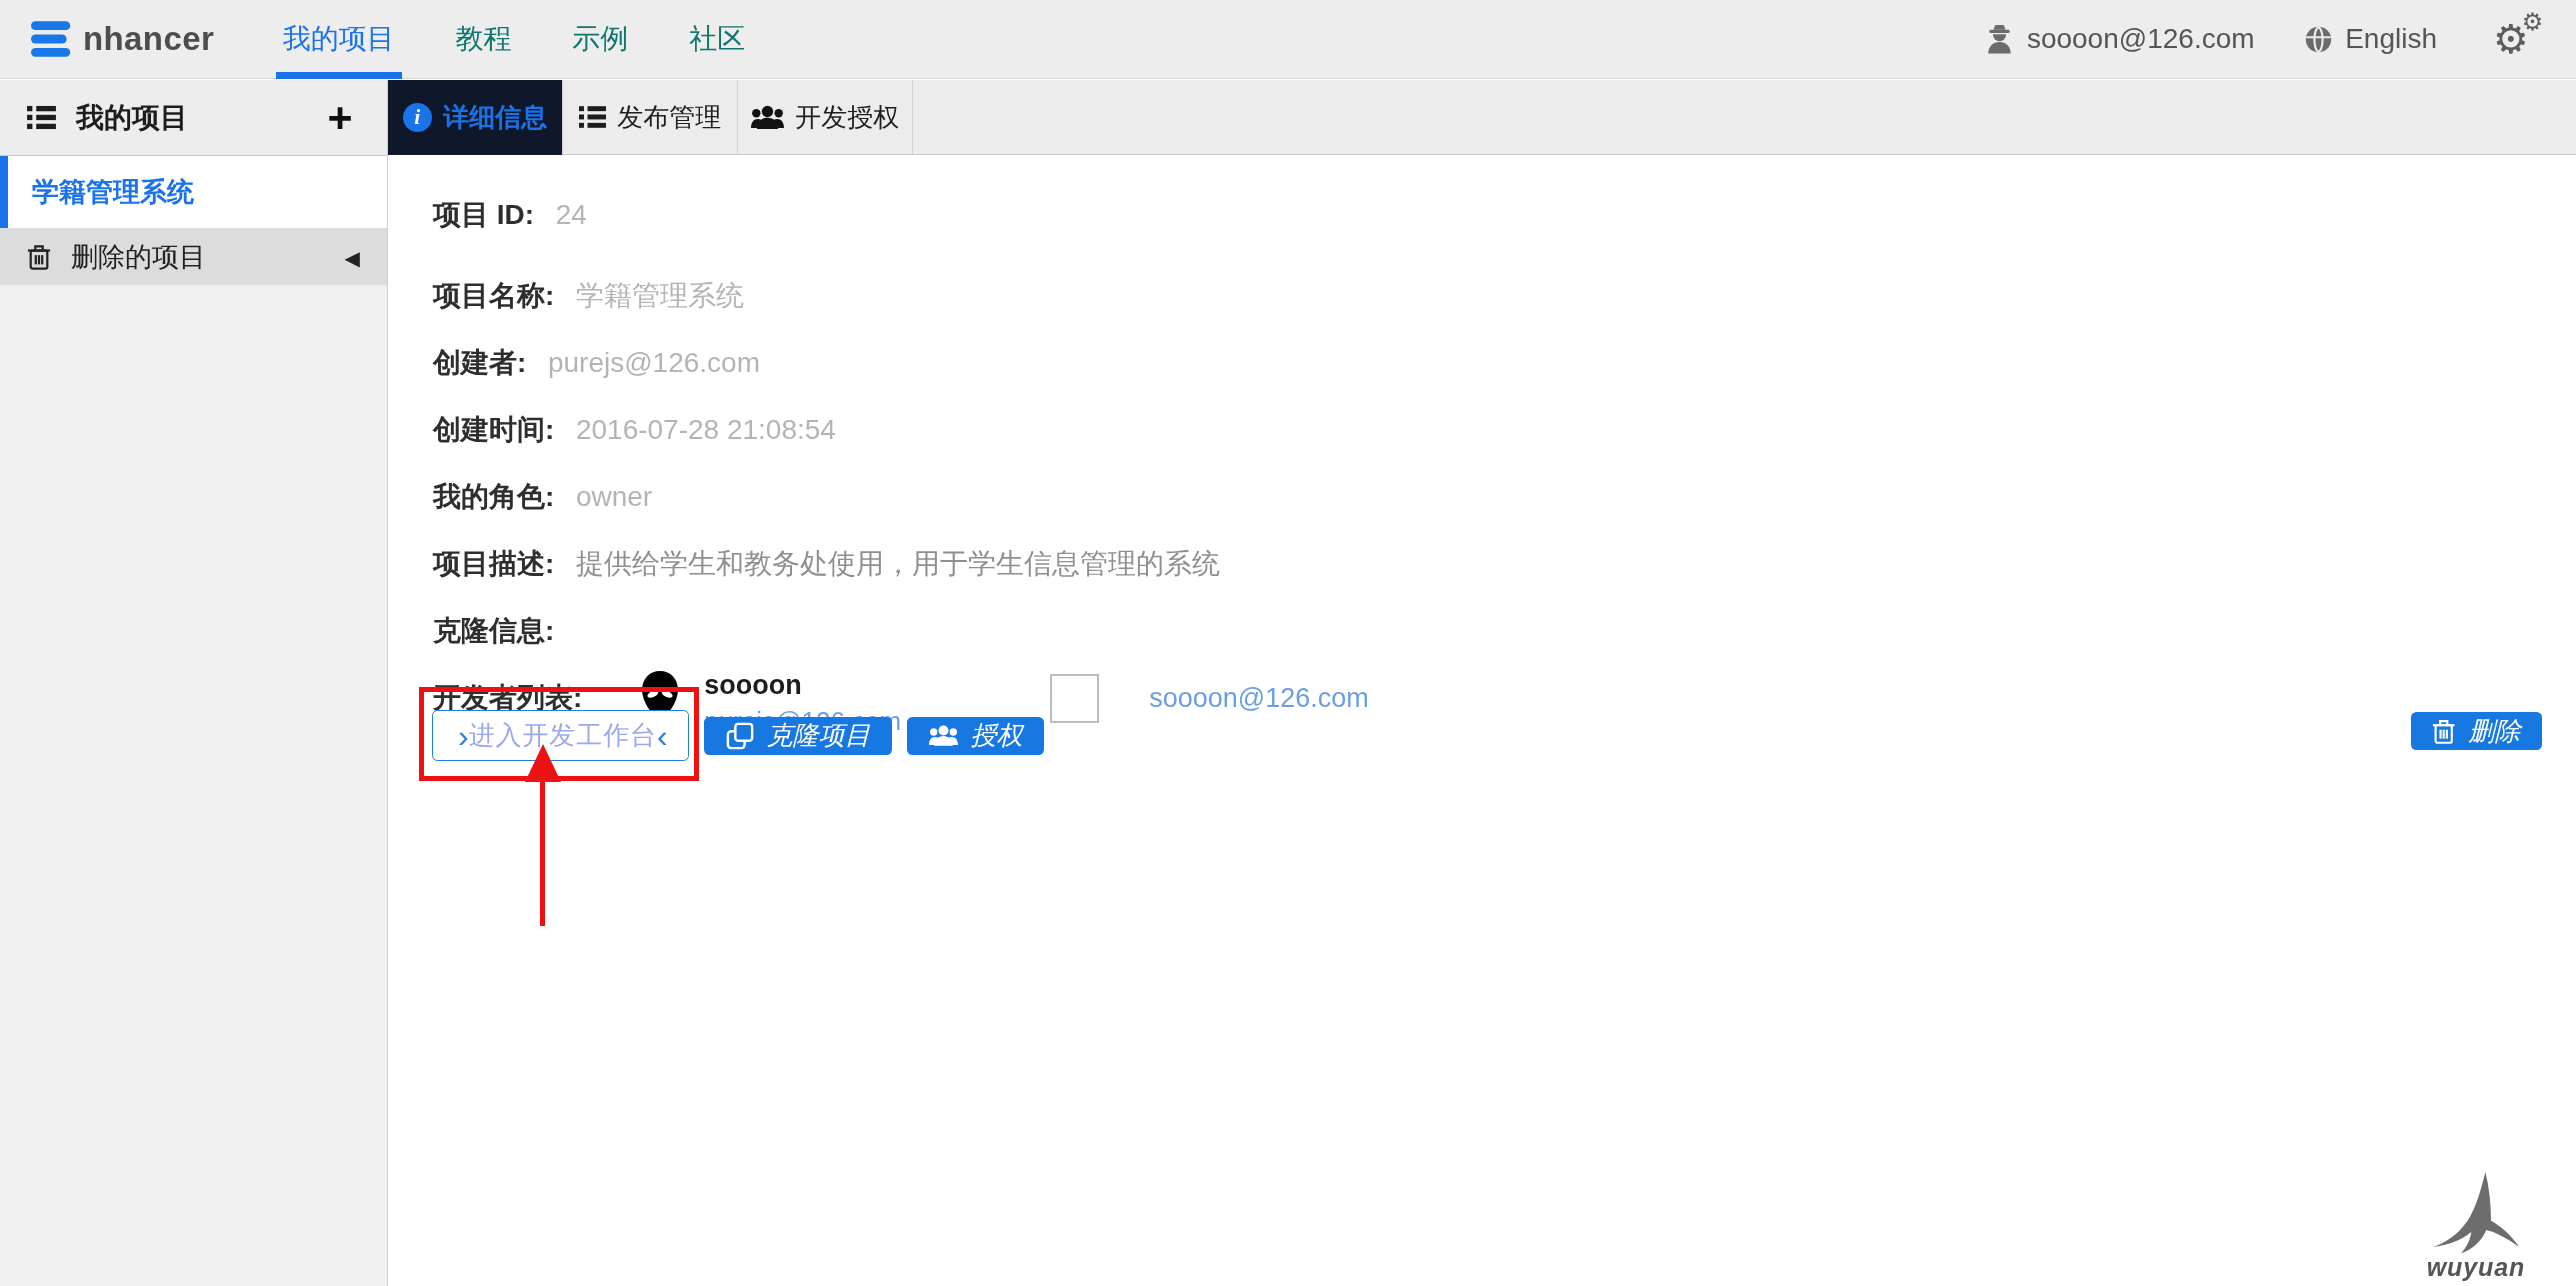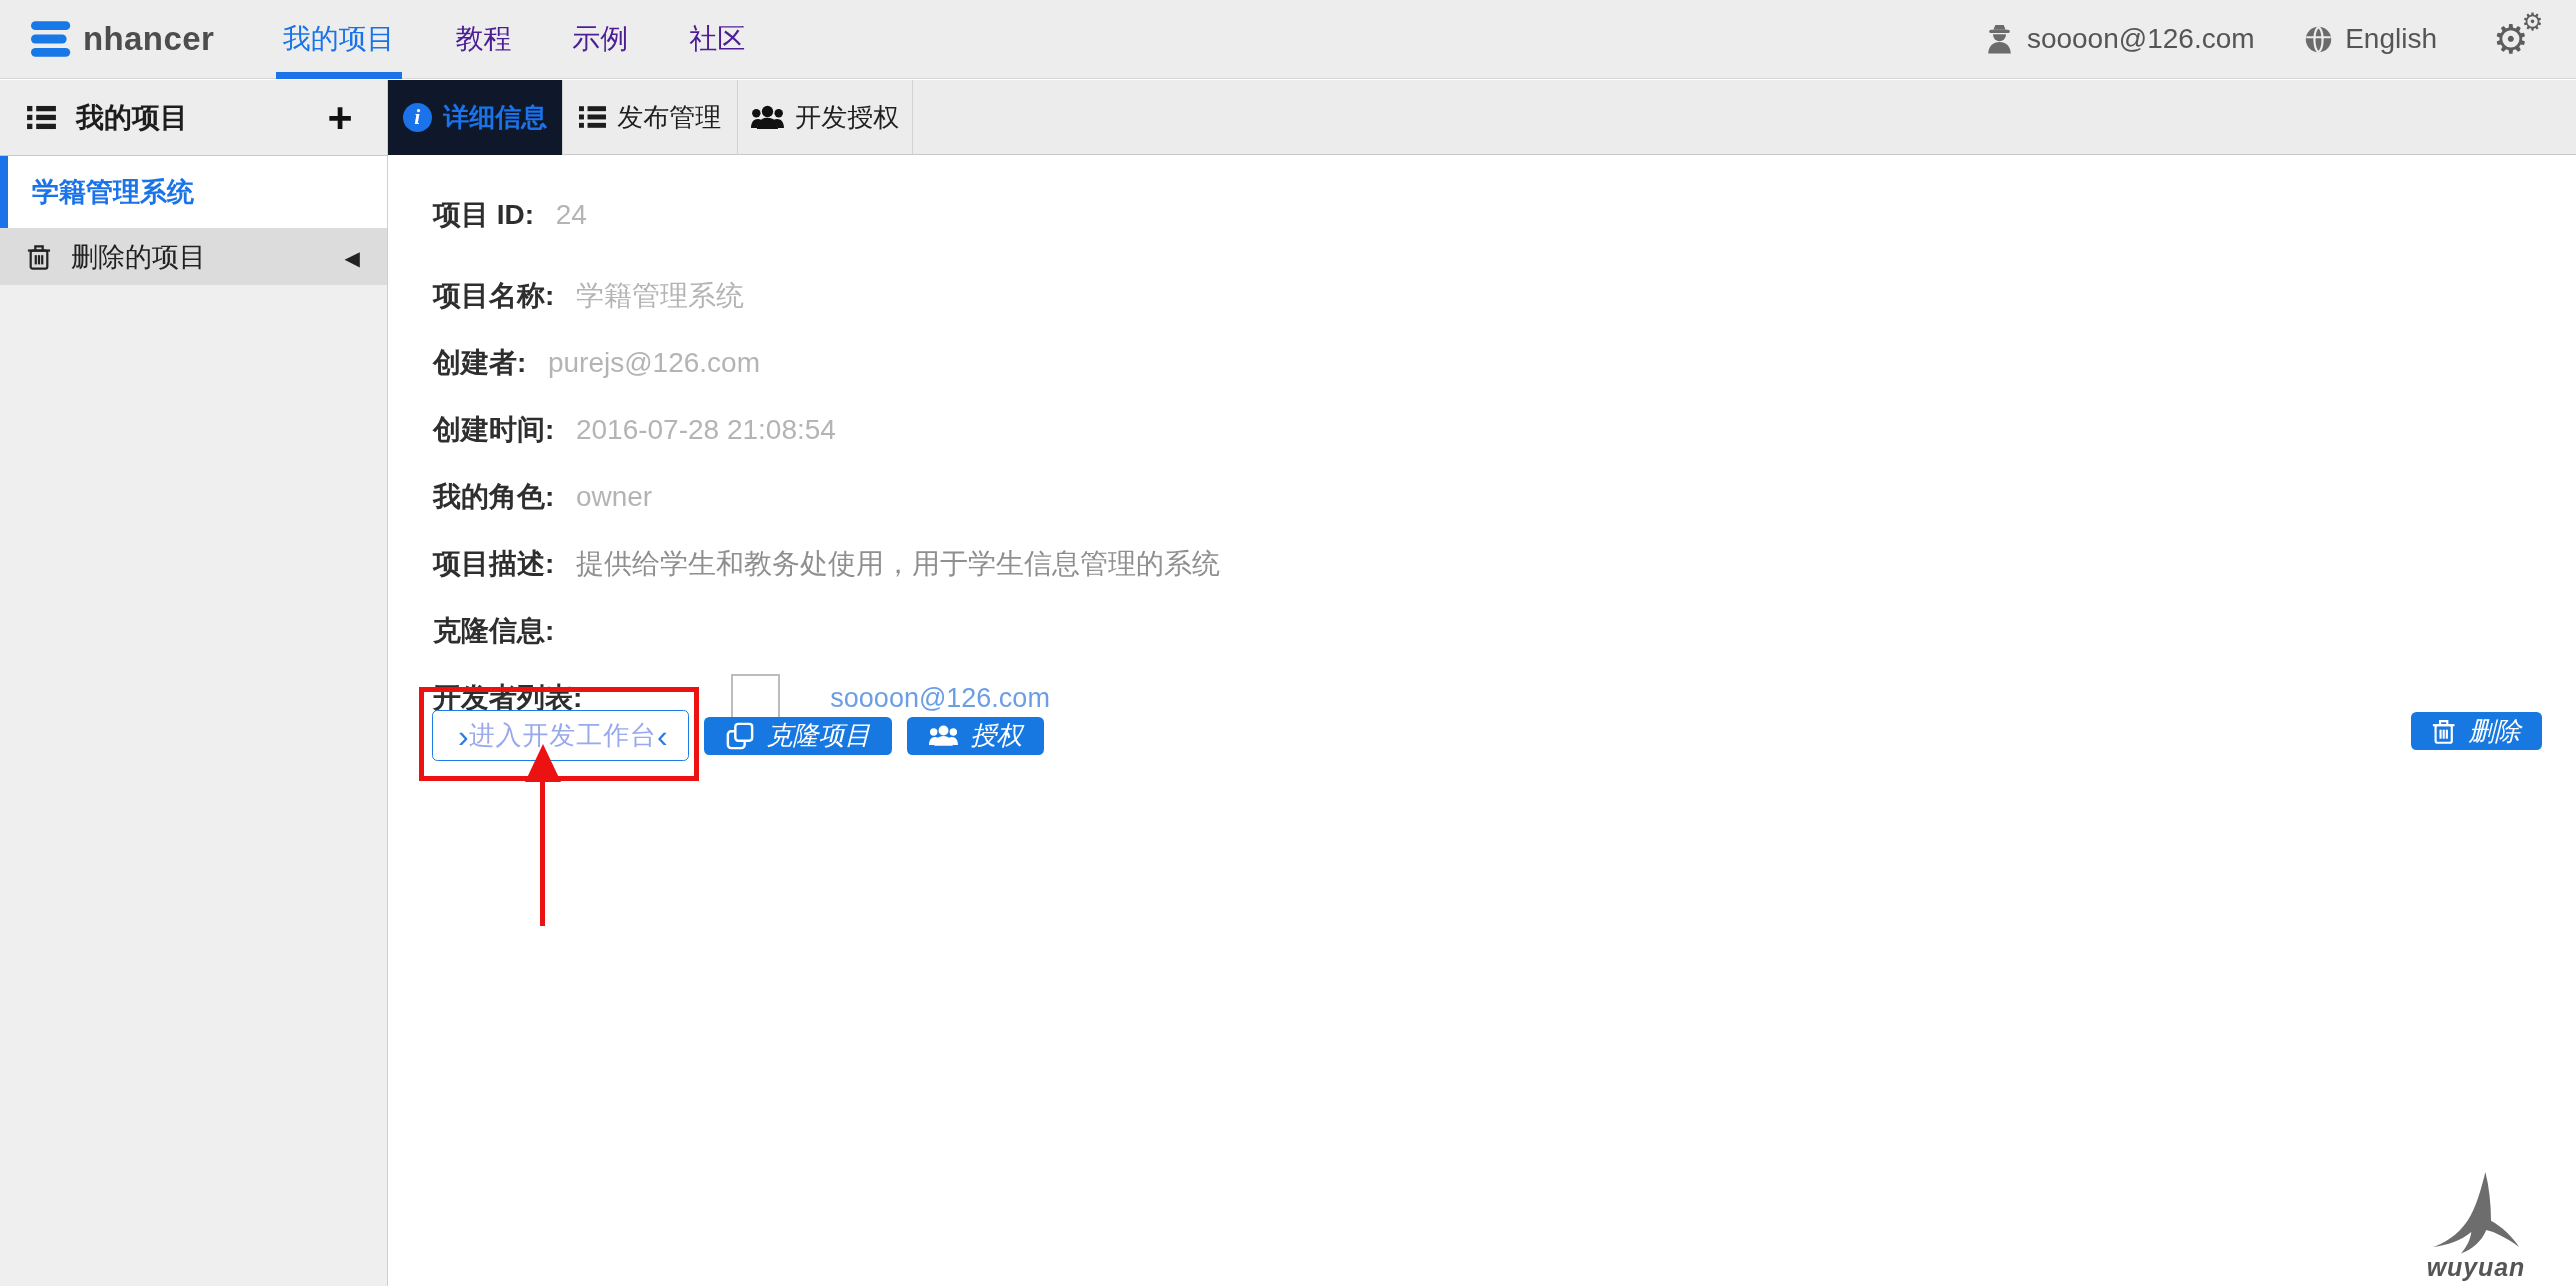--- a/index.html
+++ b/index.html
@@ -14,21 +14,21 @@
     position:absolute;top:0;left:0;right:0;height:79px;
     background:#ededed;border-bottom:0.9px solid #d4d4d4;
     display:flex;align-items:center;padding:0 31px;box-sizing:border-box;z-index:2;
   }
   .logo{display:flex;align-items:center;gap:11px;width:241px;cursor:pointer;}
   .logo-mark svg{display:block;}
   .logo-text{font-size:33px;font-weight:bold;color:#4d4d4d;letter-spacing:0.4px;}
   .nav-tabs{display:flex;height:79px;margin-left:5.4px;}
   .nav-tab{
     display:flex;align-items:center;padding:0 5.4px;margin-right:50px;
-    font-size:28px;color:#4c1d95;position:relative;cursor:pointer;white-space:nowrap;
+    font-size:28px;color:#0f766e;position:relative;cursor:pointer;white-space:nowrap;
   }
   .nav-tab.active{color:#1a73e8;}
   .nav-tab.active::after{content:"";position:absolute;left:-1.8px;right:-1.8px;bottom:0;height:6.3px;background:#1a73e8;}
   .nav-right{margin-left:auto;display:flex;align-items:center;color:#555;font-size:28px;}
   .nav-user{display:flex;align-items:center;gap:14.4px;margin-right:49px;cursor:pointer;}
   .nav-lang{display:flex;align-items:center;gap:12.6px;margin-right:56px;cursor:pointer;}
   .nav-settings{cursor:pointer;}
   .cogs{position:relative;display:block;width:52px;height:47px;color:#5d5d5d;}
   .cogs::before{content:"⚙";position:absolute;left:0;top:3.6px;font-size:40px;line-height:1;}
   .cogs::after{content:"⚙";position:absolute;right:1.8px;top:-5.4px;font-size:24px;line-height:1;}
@@ -267,20 +267,33 @@
     <span class="field-value" style="color:#8f8f8f;">提供给学生和教务处使用，用于学生信息管理的系统</span>
   </div>
   <div class="field-row">
     <span class="field-label">克隆信息:</span>
     <span class="field-value"></span>
   </div>
 
   <div class="dev-row">
     <span class="field-label">开发者列表:</span>
 
+    <div class="dev-card">
+      <span class="avatar">
+        <svg width="38" height="52" viewBox="0 0 42 58">
+          <path fill="#000" d="M21,1 C33,1 41,10 41,22 C41,36 30,50 21,57 C12,50 1,36 1,22 C1,10 9,1 21,1 Z"></path>
+          <ellipse cx="13" cy="27" rx="6.5" ry="3.2" fill="#fff" transform="rotate(-24 13 27)"></ellipse>
+          <ellipse cx="29" cy="27" rx="6.5" ry="3.2" fill="#fff" transform="rotate(24 29 27)"></ellipse>
+        </svg>
+      </span>
+      <div class="dev-info">
+        <div class="dev-name">soooon</div>
+        <div class="dev-email">purejs@126.com</div>
+      </div>
+    </div>
 
     <div class="invite">
       <div class="checkbox"></div>
       <span class="invite-email">soooon@126.com</span>
     </div>
   </div>
 </main>
 
 <div class="actions">
   <div class="btn-outline">

